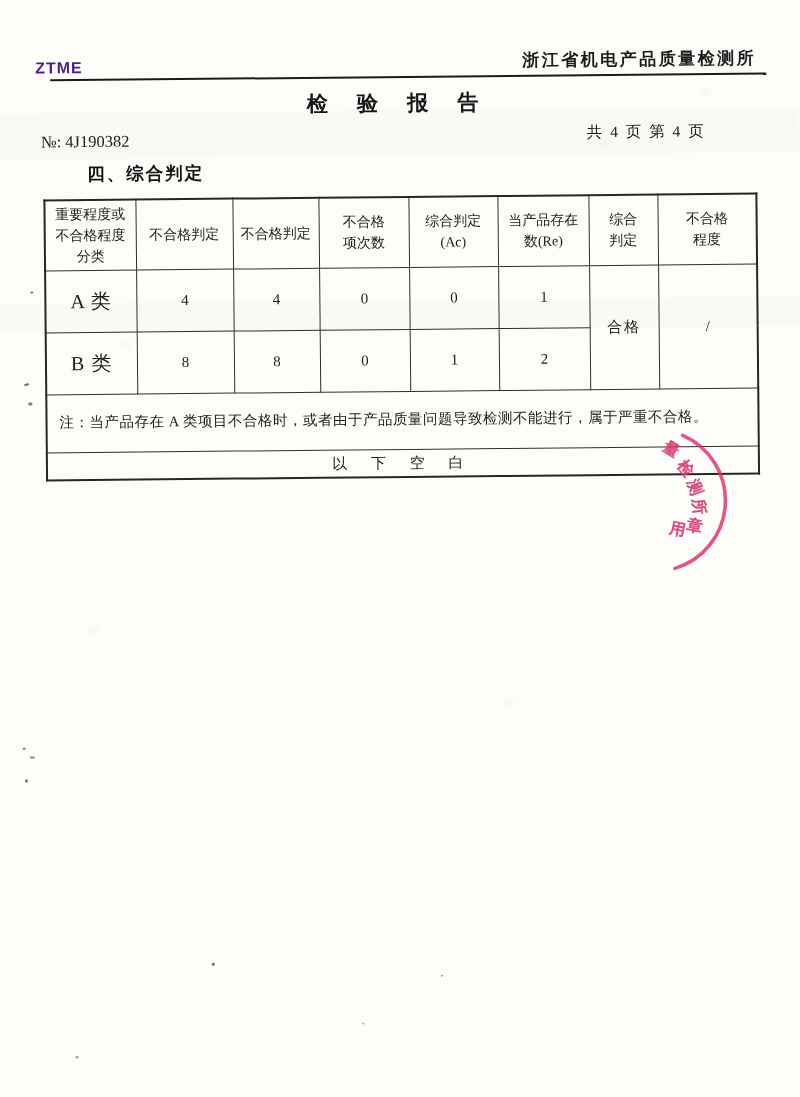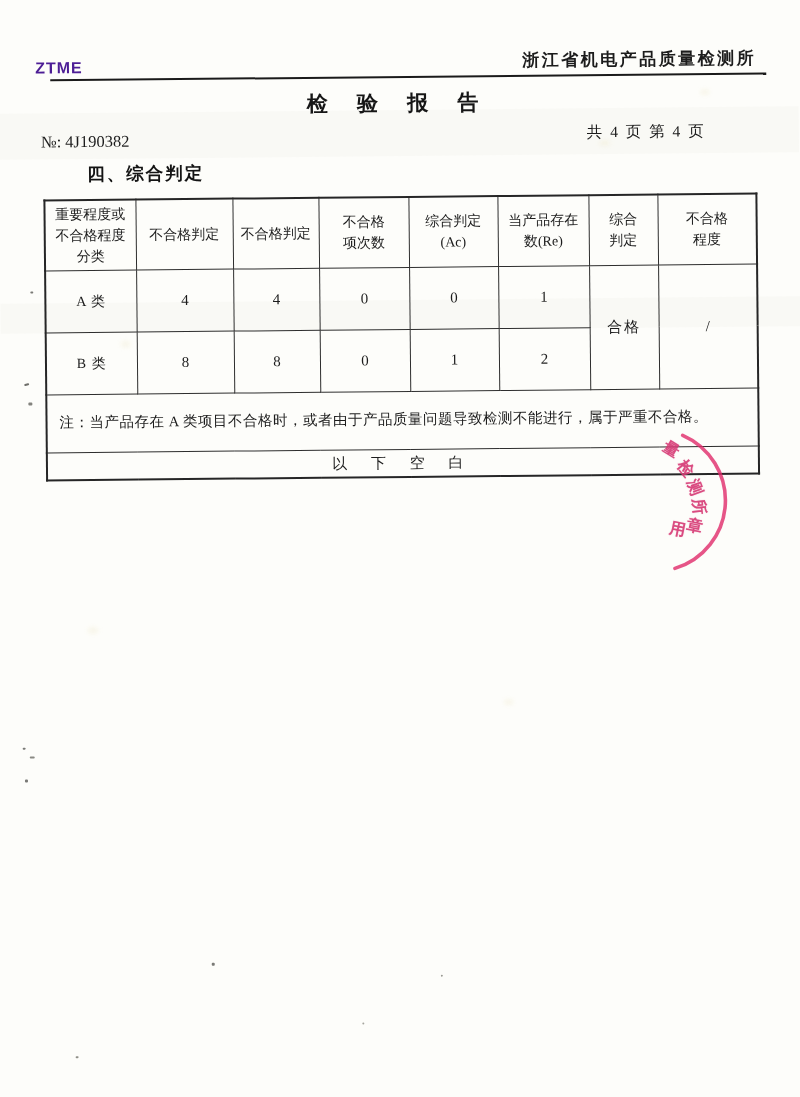--- a/index.html
+++ b/index.html
@@ -58,21 +58,21 @@
   }
   .judgment-table td{
     border:1.5px solid #2e2e2e;
     text-align:center;vertical-align:middle;
     padding:2px 4px;
     white-space:pre-line;
     line-height:1.5;
   }
   .row-header{height:70px;}
   .row-data{height:62px;font-size:15px;}
-  .cell-cat{font-size:14px;letter-spacing:1px;}
+  .cell-cat{font-size:20px;letter-spacing:1px;}
   .cell-overall{font-size:15px;letter-spacing:2px;}
   .cell-degree{font-size:15px;}
   .row-note{height:58px;}
   .cell-note{
     text-align:left !important;
     padding-left:12px !important;
     font-size:14.5px;letter-spacing:0.5px;
   }
   .row-blank{height:26px;}
   .cell-blank{font-size:15px;letter-spacing:10px;font-weight:500;}

